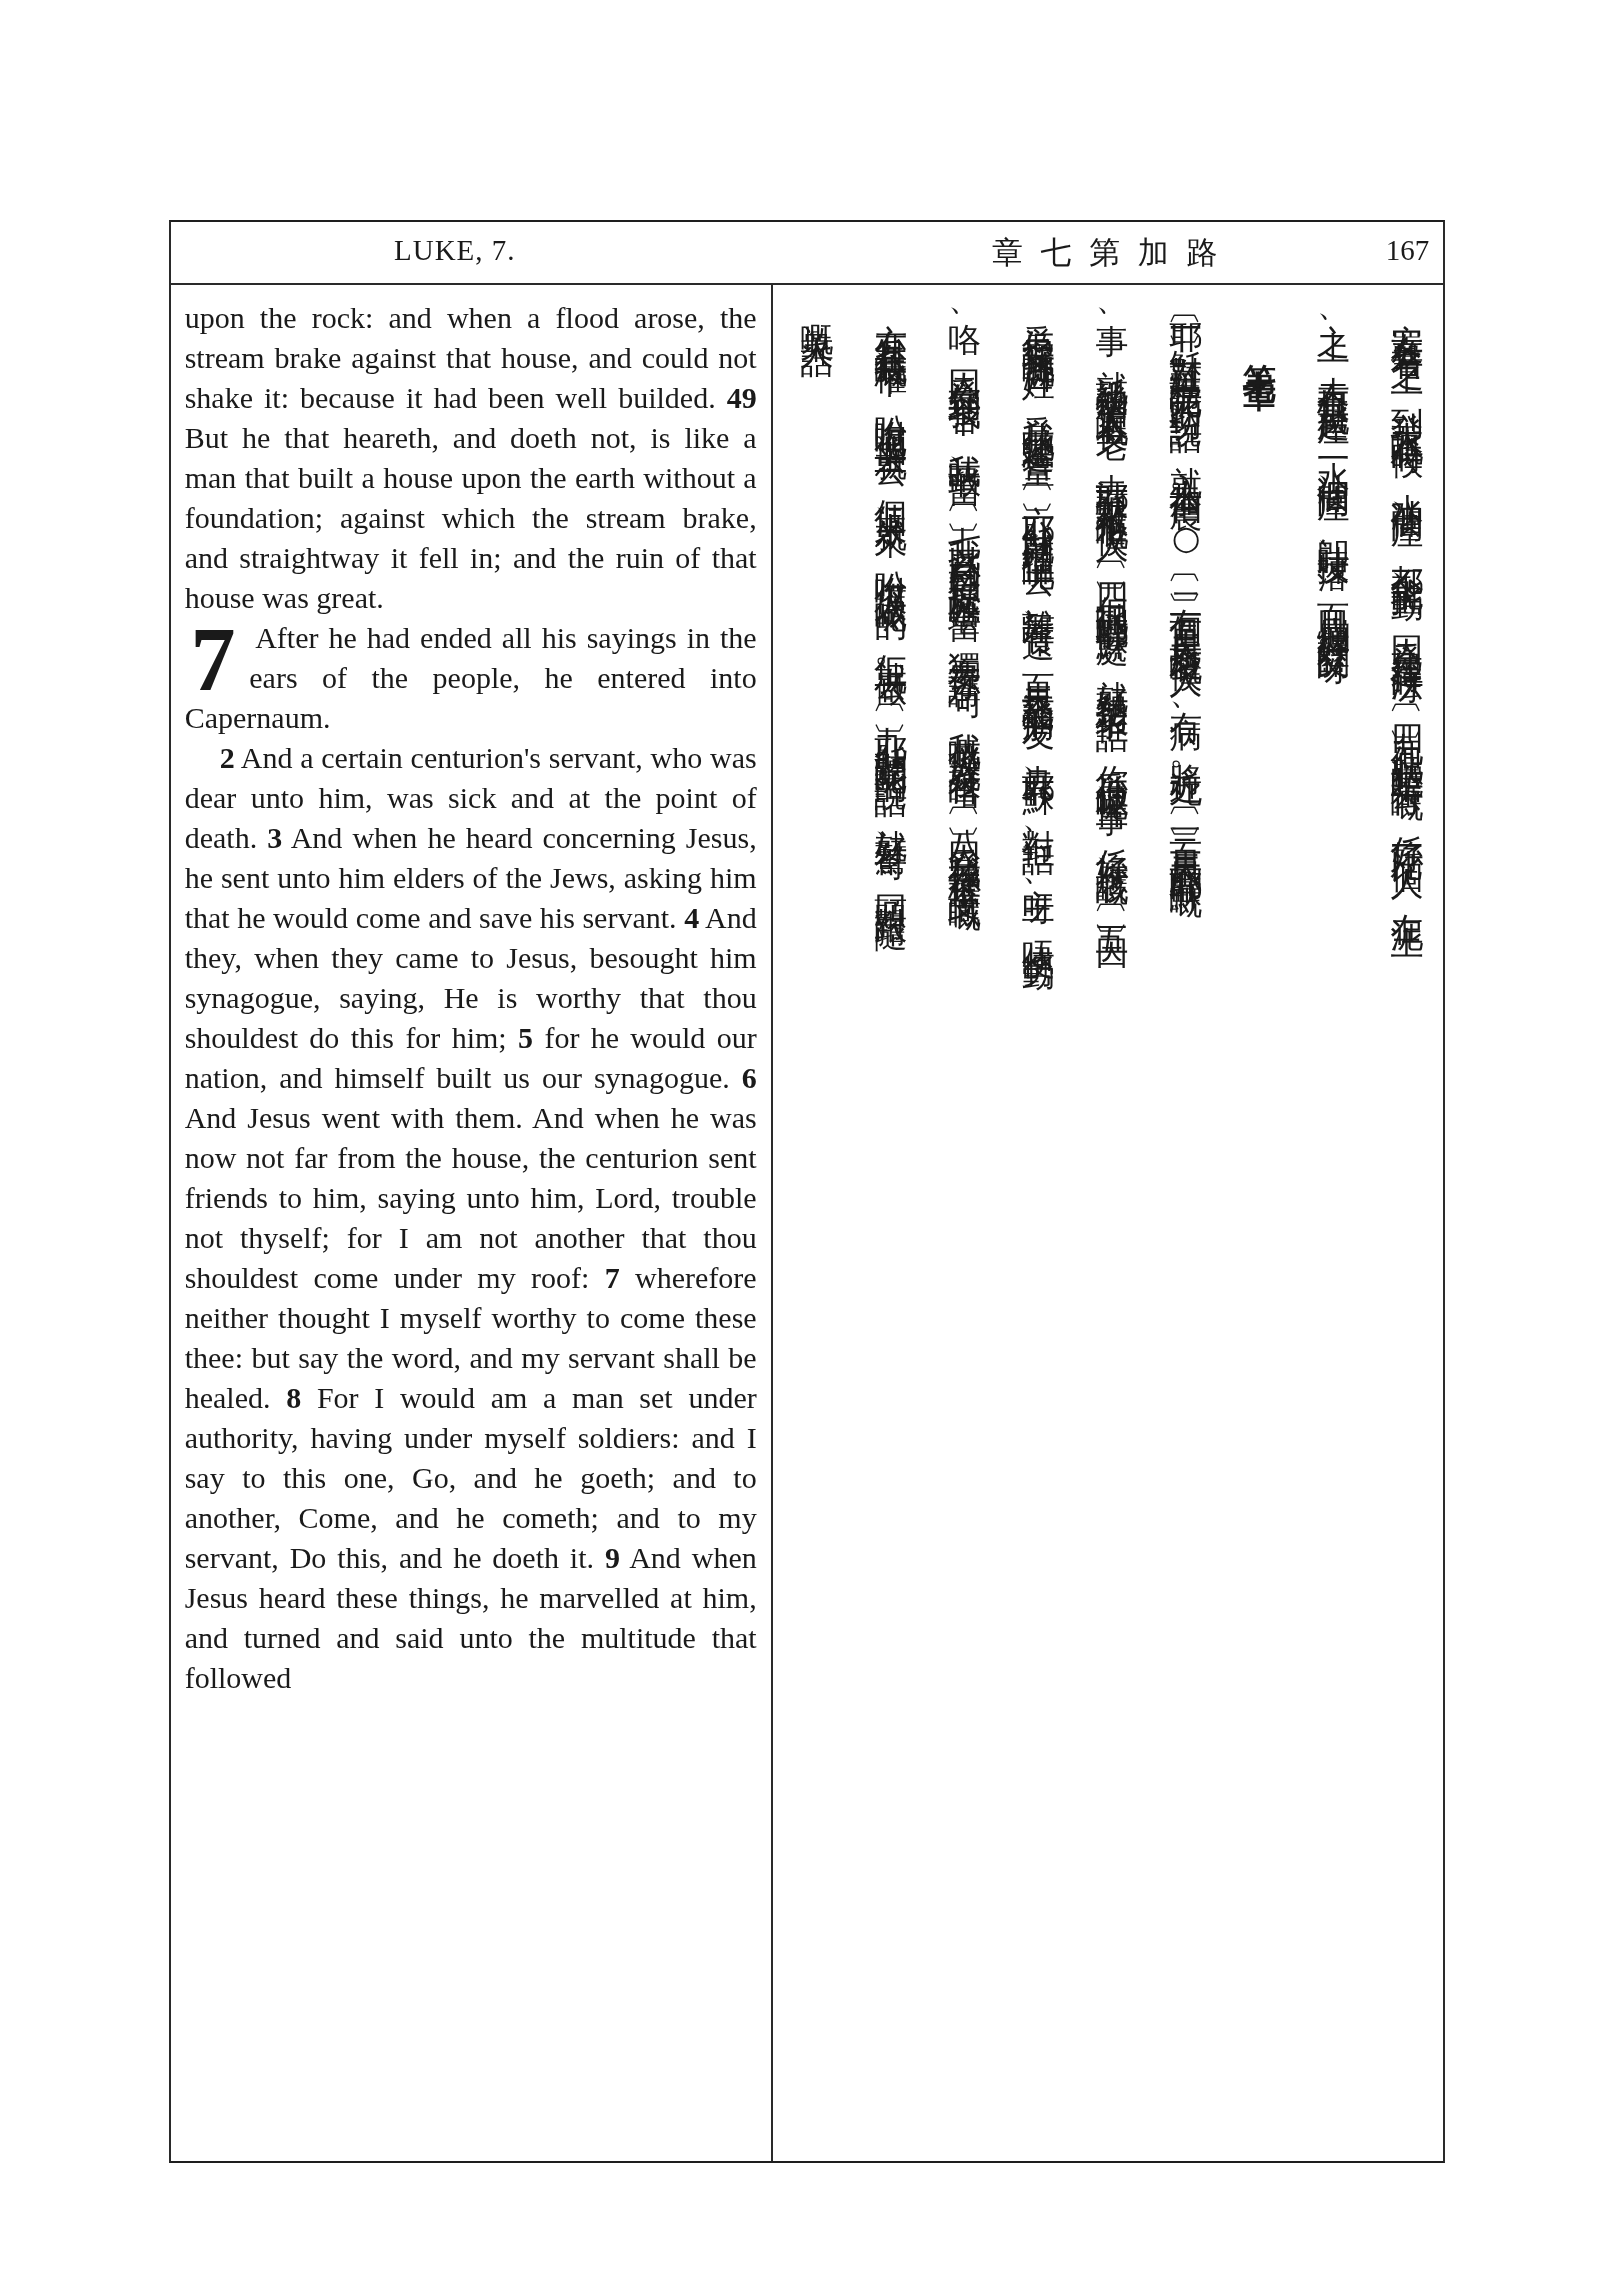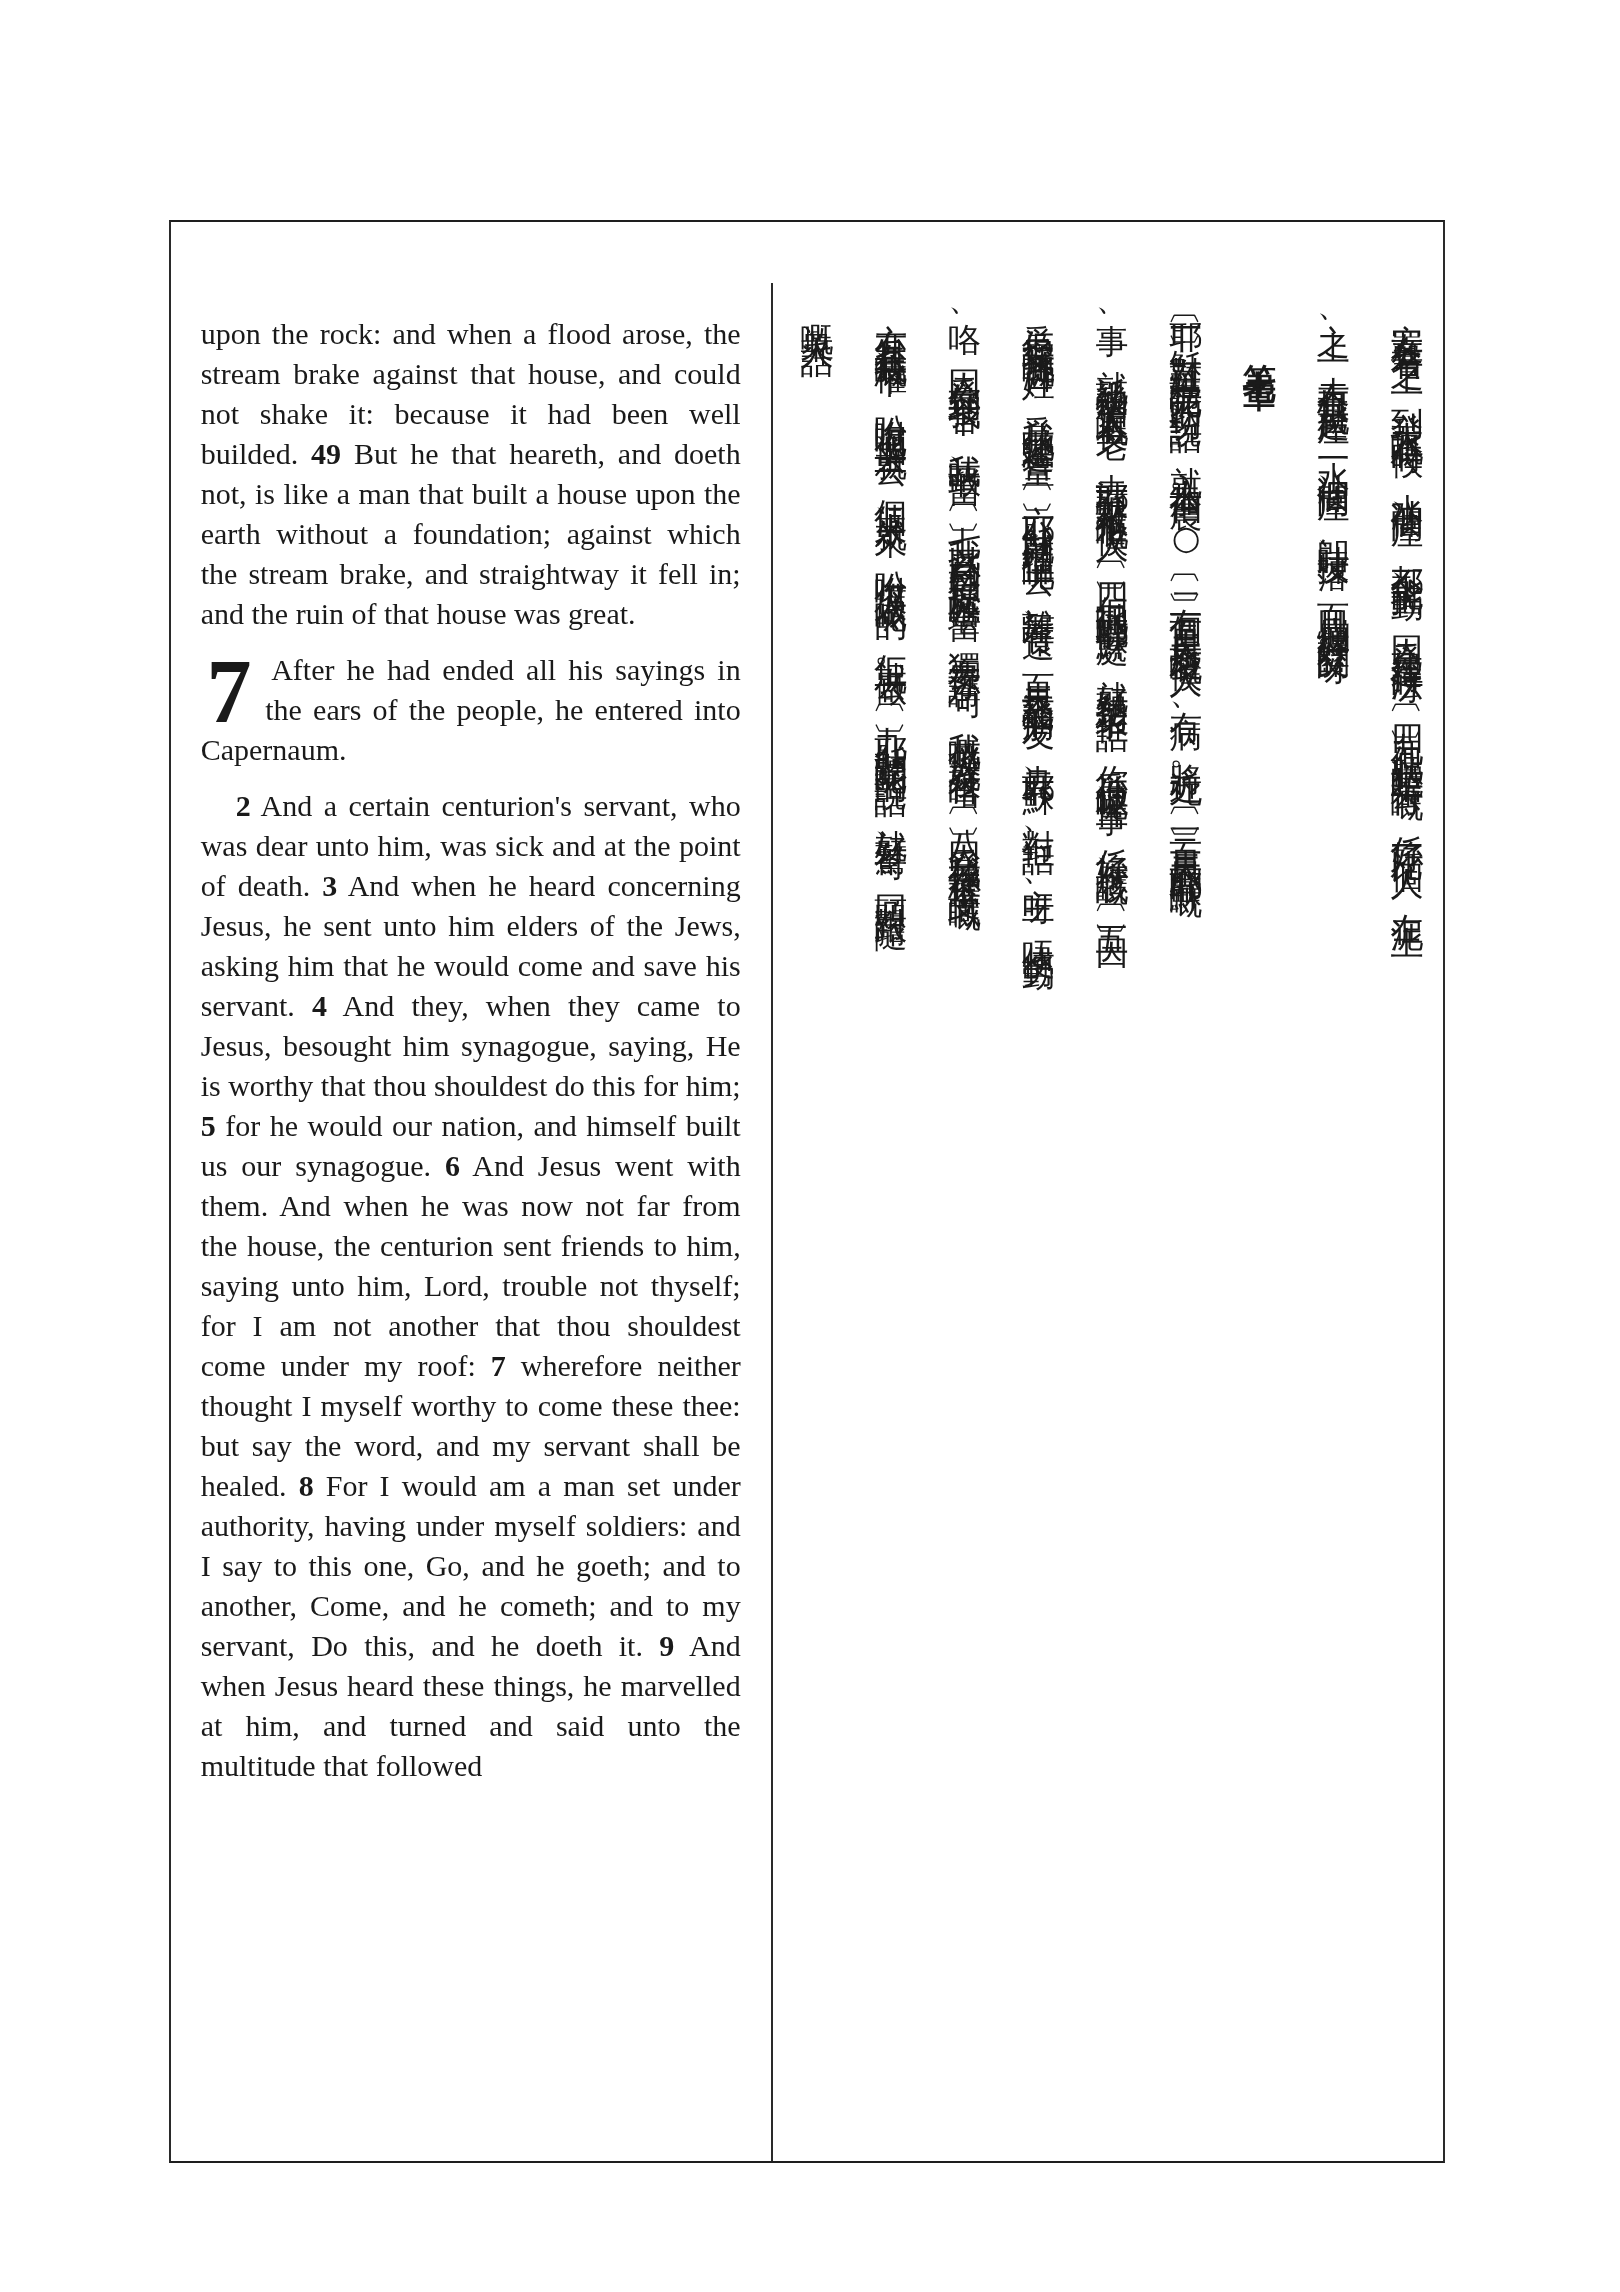--- a/index.html
+++ b/index.html
@@ -26,21 +26,21 @@
   }
   .header .page-num {
     position: absolute; right: 13.7px; top: 11.8px;
     font-family: "Liberation Serif", serif; font-size: 29px;
   }
   .english {
     position: absolute; left: 13.7px; top: 76px; width: 572px;
     font-family: "Liberation Serif", serif; font-size: 30px; line-height: 40px;
     text-align: justify;
   }
-  .english p { margin: 16px; }
+  .english p { margin: 0; }
   .english .vnum { font-weight: bold; }
   .english .chap-wrap { position: relative; }
   .english .dropcap {
     float: left; font-weight: bold; font-size: 90px; line-height: 76px;
     margin: 3.9px 13.7px 0 5.9px; font-family: "Liberation Serif", serif;
   }
   .english .indent { text-indent: 35px; }
   .divider {
     position: absolute; left: 600px; top: 61px; bottom: 0; width: 0;
     border-left: 2px solid #2a2a2a;
@@ -55,20 +55,25 @@
     letter-spacing: 6.4px; width: 47px; position: relative;
   }
   .col.heading {
     font-weight: bold; padding-top: 39px;
   }
 </style>
 </head>
 <body>
 
 <div class="frame">
+  <div class="header">
+    <span class="eng-title">LUKE, 7.</span>
+    <span class="chi-title">章七第加路</span>
+    <span class="page-num">167</span>
+  </div>
 
   <div class="english">
     <p><span>upon the rock: and when a flood arose, the stream brake against that house, and could not shake it: because it had been well builded.</span>
       <span class="vnum">49</span>
       <span>But he that heareth, and doeth not, is like a man that built a house upon the earth without a foundation; against which the stream brake, and straightway it fell in; and the ruin of that house was great.</span></p>
     <p class="chap-wrap">
       <span class="dropcap">7</span>
       <span style="padding-left:5.9px">After he had ended all his sayings in the ears of the people, he entered into Capernaum.</span>
     </p>
     <p class="indent">

